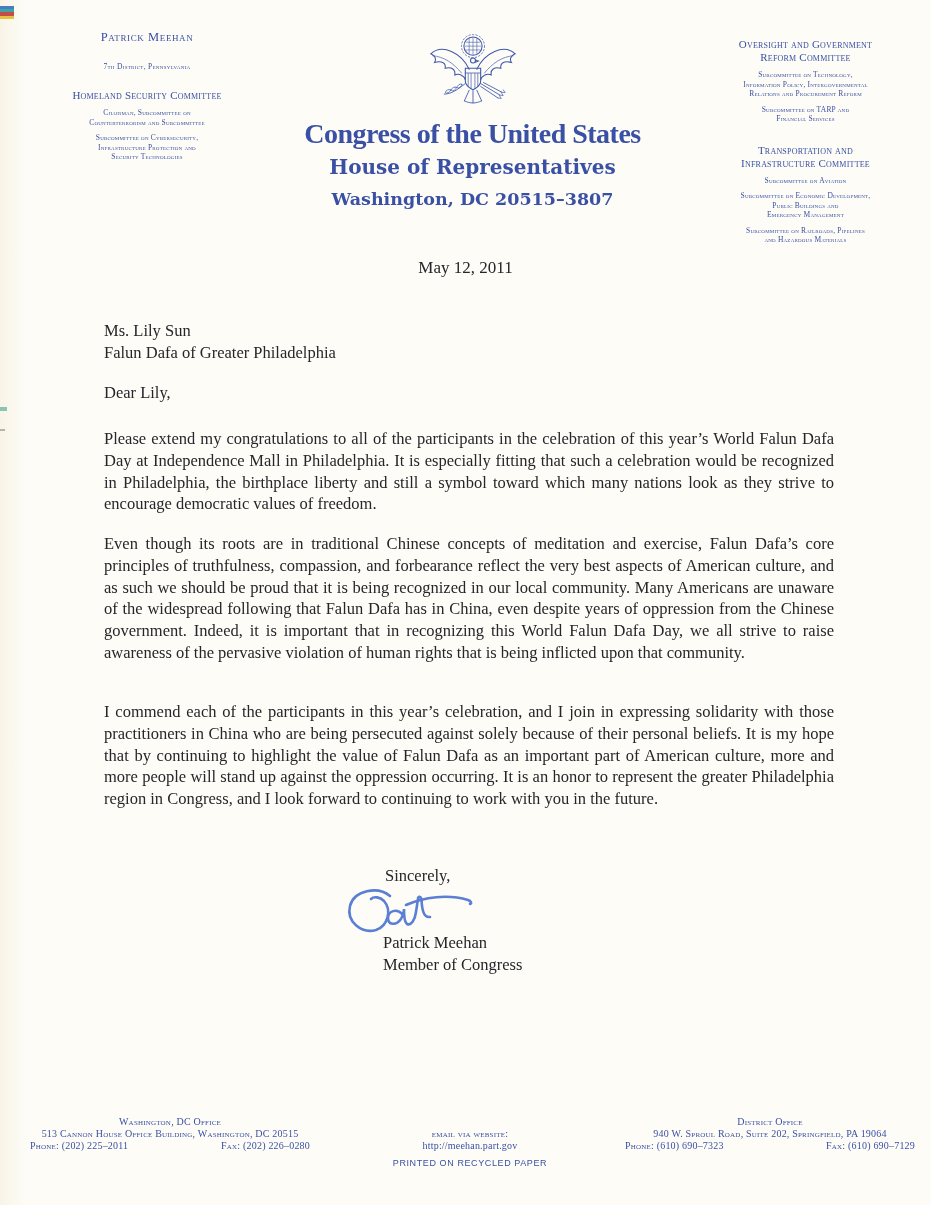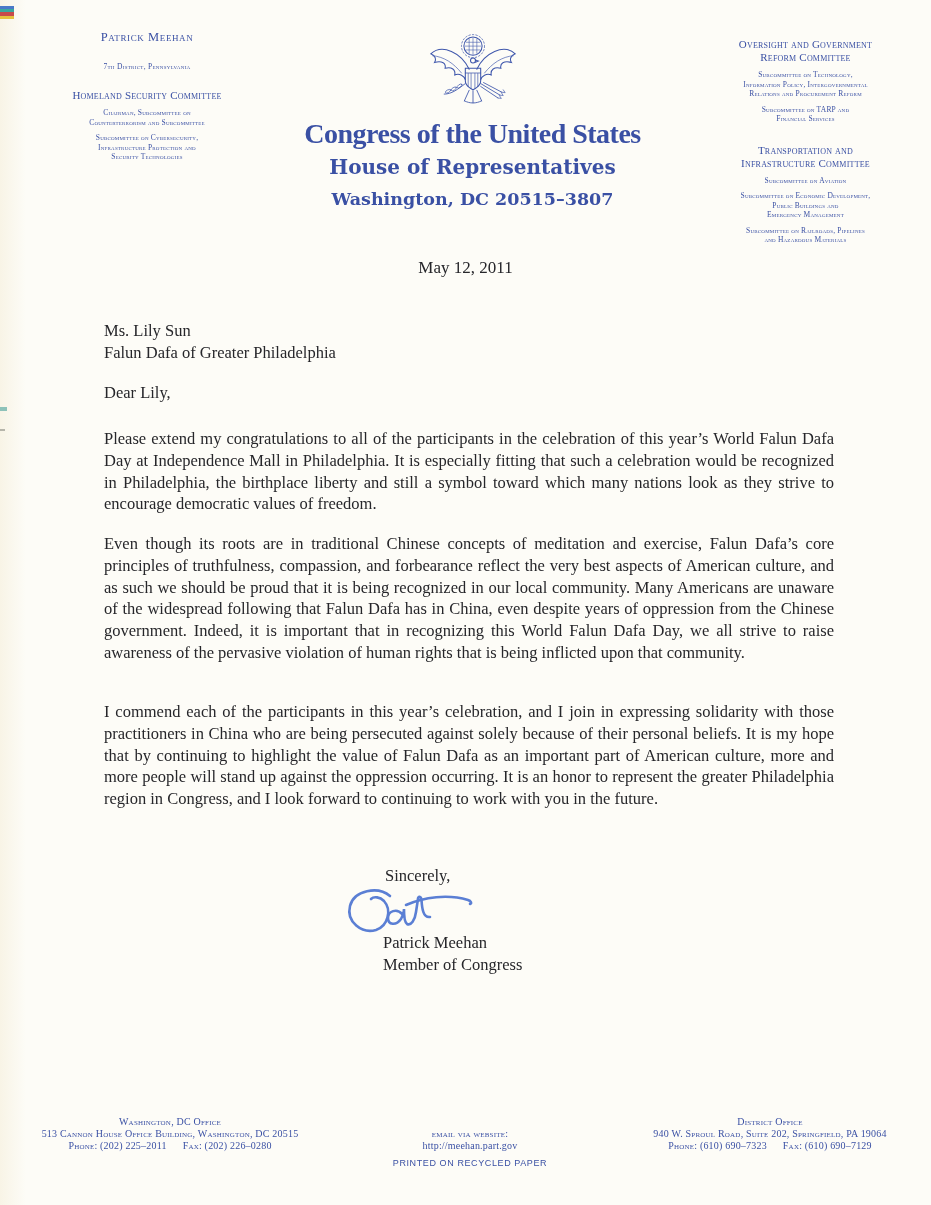--- a/index.html
+++ b/index.html
@@ -35,21 +35,21 @@
   .p3{top:701px;}
   .closing{position:absolute;left:385px;top:866px;font-size:16.5px;}
   .sig{position:absolute;left:344px;top:884px;width:138px;height:56px;}
   .signer-name{position:absolute;left:383px;top:933px;font-size:16.5px;}
   .signer-title{position:absolute;left:383px;top:955px;font-size:16.5px;}
   
   .foot{position:absolute;text-align:center;font-size:10px;line-height:12px;letter-spacing:.2px;}
   .foot-dc{left:30px;top:1116px;width:280px;}
   .foot-mid{left:330px;top:1128px;width:280px;}
   .foot-dist{left:625px;top:1116px;width:290px;}
-  .phones{display:flex;justify-content:center;gap:16px;}
+  .phones{display:flex;justify-content:space-between;gap:16px;}
   .recycled{position:absolute;left:330px;top:1158px;width:280px;text-align:center;
     font-family:"Liberation Sans",sans-serif;font-size:9px;letter-spacing:.6px;}
   .weburl{font-variant:normal;}
   
   .corner-stripes{position:absolute;left:0;top:6px;width:14px;}
   .corner-stripes div{height:3.2px;width:14px;}
   .edge-teal{position:absolute;left:0;top:407px;width:7px;height:4px;opacity:.85;}
   .edge-tick{position:absolute;left:0;top:429px;width:5px;height:2px;background:#9a9a90;opacity:.7;}
   svg{display:block;}
 </style>

